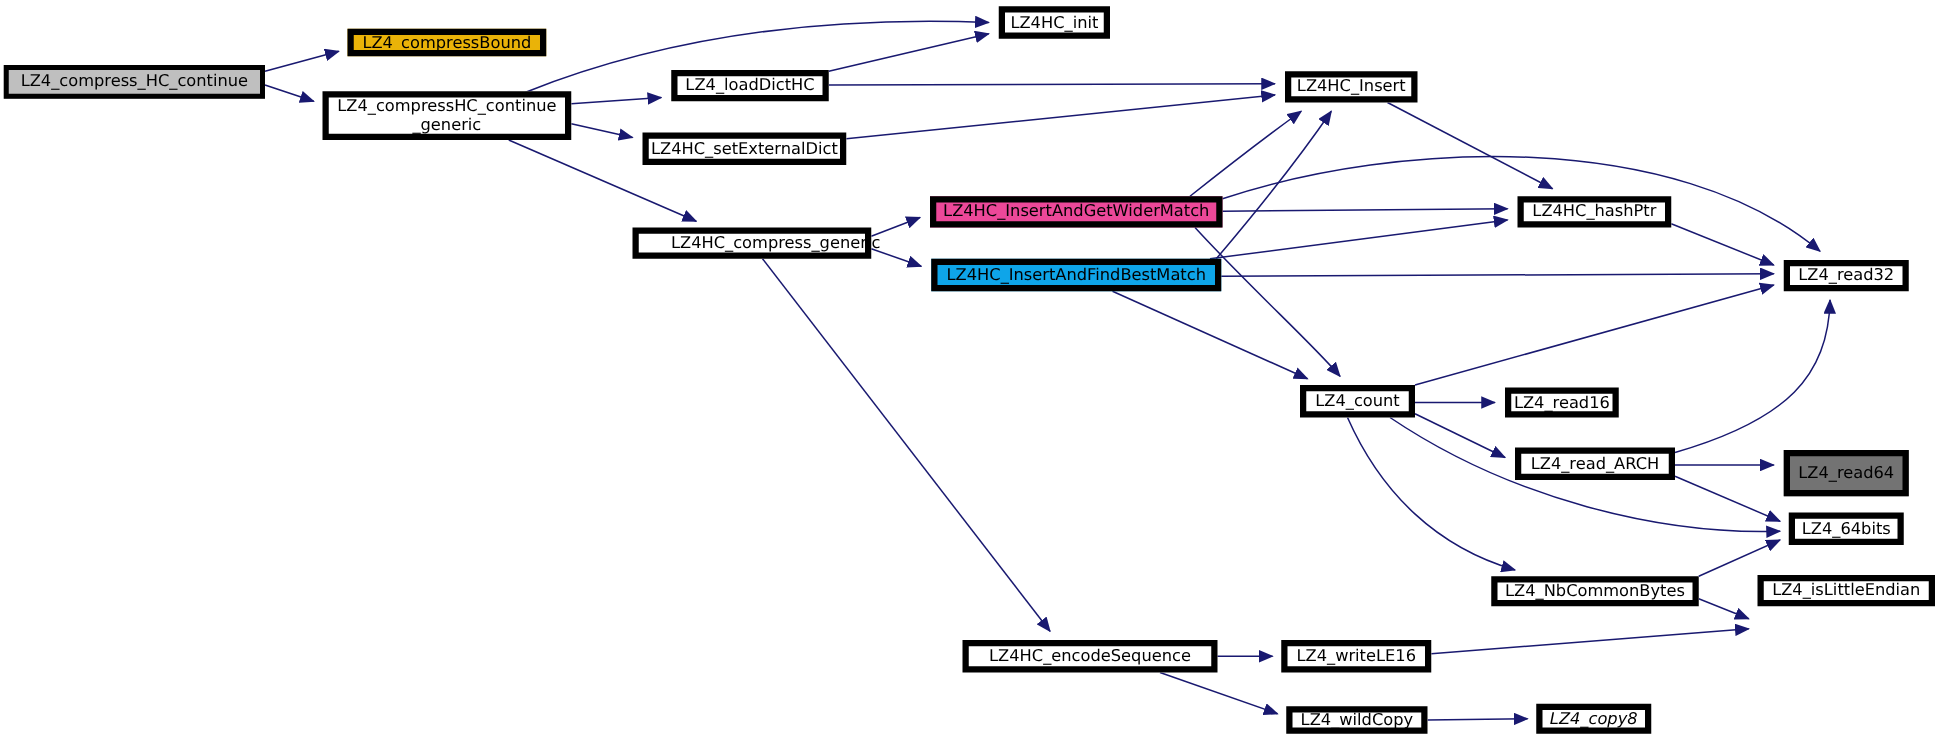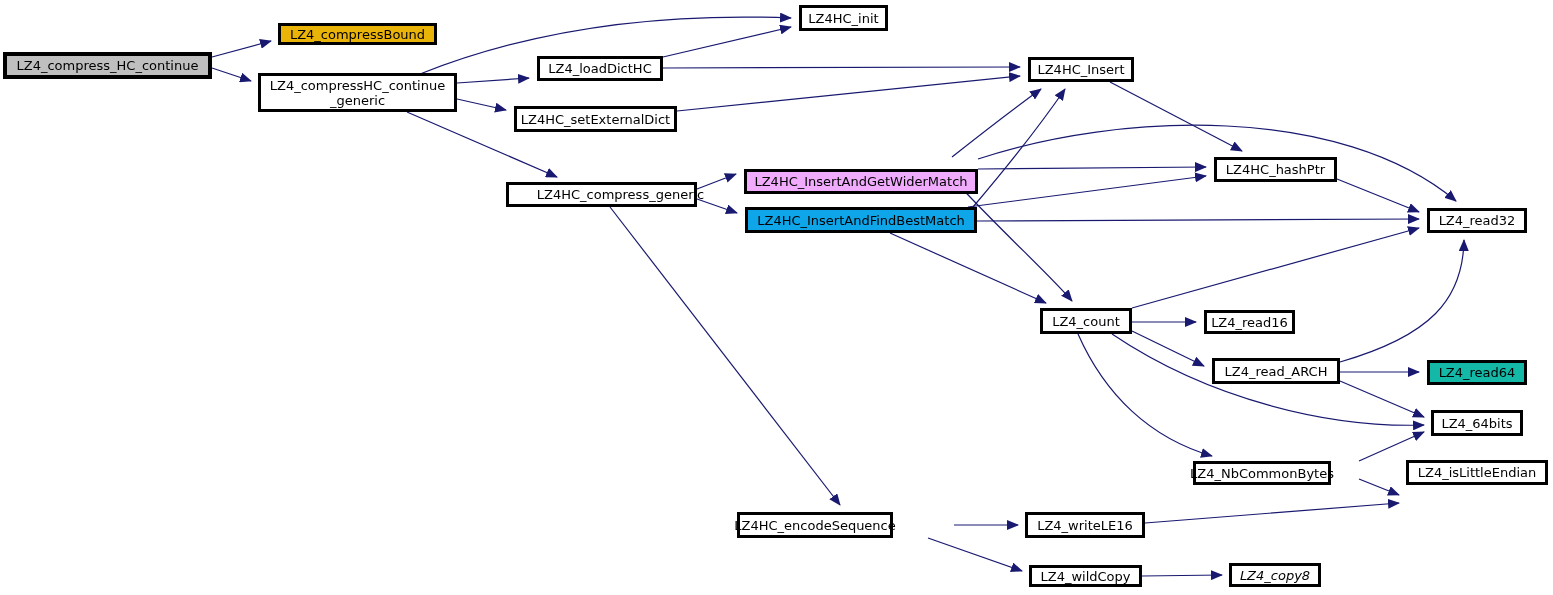--- a/index.html
+++ b/index.html
@@ -9,21 +9,21 @@
     background:#ffffff;
     font-family:"DejaVu Sans","Liberation Sans",sans-serif;
     overflow:hidden;
   }
   #edges{position:absolute;left:0;top:0;z-index:1;}
   .node{
     position:absolute;
     z-index:2;
     box-sizing:border-box;
     background:#ffffff;
-    border:3px solid #4d7c0f;
+    border:5px solid #4d7c0f;
     color:#000000;
     font-size:13px;
     line-height:15px;
     display:flex;
     align-items:center;
     justify-content:center;
     text-align:center;
     white-space:pre-line;
     cursor:pointer;
   }
@@ -83,28 +83,28 @@
     </svg>
 <div class="node highlight" style="left: 3px; top: 52px; width: 209px; height: 27px; background: rgb(191, 191, 191); color: rgb(0, 0, 0);"><span>LZ4_compress_HC_continue</span></div>
     <div class="node" style="left: 278px; top: 23px; width: 159px; height: 22px; background: #eab308; border-color: rgb(0, 0, 0); color: rgb(0, 0, 0);"><span>LZ4_compressBound</span></div>
     <div class="node" style="left: 258px; top: 73px; width: 199px; height: 39px; background: rgb(255, 255, 255); border-color: rgb(0, 0, 0); color: rgb(0, 0, 0);"><span>LZ4_compressHC_continue
 _generic</span></div>
     <div class="node" style="left: 799px; top: 5px; width: 89px; height: 26px; background: rgb(255, 255, 255); border-color: rgb(0, 0, 0); color: rgb(0, 0, 0);"><span>LZ4HC_init</span></div>
     <div class="node" style="left: 537px; top: 56px; width: 126px; height: 25px; background: rgb(255, 255, 255); border-color: rgb(0, 0, 0); color: rgb(0, 0, 0);"><span>LZ4_loadDictHC</span></div>
     <div class="node" style="left: 514px; top: 106px; width: 163px; height: 26px; background: rgb(255, 255, 255); border-color: rgb(0, 0, 0); color: rgb(0, 0, 0);"><span>LZ4HC_setExternalDict</span></div>
     <div class="node" style="left: 1028px; top: 57px; width: 106px; height: 25px; background: rgb(255, 255, 255); border-color: rgb(0, 0, 0); color: rgb(0, 0, 0);"><span>LZ4HC_Insert</span></div>
     <div class="node" style="left: 506px; top: 182px; width: 191px; height: 25px; background: rgb(255, 255, 255); border-color: rgb(0, 0, 0); color: rgb(0, 0, 0); padding-left: 38px;"><span>LZ4HC_compress_generic</span></div>
-    <div class="node" style="left: 744px; top: 157px; width: 234px; height: 25px; background: #f0abfc; border-color: rgb(0, 0, 0); color: rgb(0, 0, 0); margin-top: 12px;"><span>LZ4HC_InsertAndGetWiderMatch</span></div>
+    <div class="node" style="left: 744px; top: 157px; width: 234px; height: 25px; background: #ec4899; border-color: rgb(0, 0, 0); color: rgb(0, 0, 0);"><span>LZ4HC_InsertAndGetWiderMatch</span></div>
     <div class="node" style="left: 745px; top: 207px; width: 232px; height: 26px; background: #0ea5e9; border-color: rgb(0, 0, 0); color: rgb(0, 0, 0);"><span>LZ4HC_InsertAndFindBestMatch</span></div>
     <div class="node" style="left: 1214px; top: 157px; width: 123px; height: 25px; background: rgb(255, 255, 255); border-color: rgb(0, 0, 0); color: rgb(0, 0, 0);"><span>LZ4HC_hashPtr</span></div>
     <div class="node" style="left: 1427px; top: 208px; width: 100px; height: 25px; background: rgb(255, 255, 255); border-color: rgb(0, 0, 0); color: rgb(0, 0, 0);"><span>LZ4_read32</span></div>
     <div class="node" style="left: 1040px; top: 308px; width: 92px; height: 26px; background: rgb(255, 255, 255); border-color: rgb(0, 0, 0); color: rgb(0, 0, 0);"><span>LZ4_count</span></div>
     <div class="node" style="left: 1204px; top: 310px; width: 91px; height: 24px; background: rgb(255, 255, 255); border-color: rgb(0, 0, 0); color: rgb(0, 0, 0);"><span>LZ4_read16</span></div>
     <div class="node" style="left: 1212px; top: 358px; width: 128px; height: 26px; background: rgb(255, 255, 255); border-color: rgb(0, 0, 0); color: rgb(0, 0, 0);"><span>LZ4_read_ARCH</span></div>
-    <div class="node" style="left: 1427px; top: 360px; width: 100px; height: 25px; background: #14b8a6; border-color: rgb(0, 0, 0); color: rgb(0, 0, 0);"><span>LZ4_read64</span></div>
+    <div class="node" style="left: 1427px; top: 360px; width: 100px; height: 37px; background: #737373; border-color: rgb(0, 0, 0); color: rgb(0, 0, 0);"><span>LZ4_read64</span></div>
     <div class="node" style="left: 1431px; top: 410px; width: 92px; height: 26px; background: rgb(255, 255, 255); border-color: rgb(0, 0, 0); color: rgb(0, 0, 0);"><span>LZ4_64bits</span></div>
-    <div class="node" style="left: 1193px; top: 461px; width: 138px; height: 24px; background: rgb(255, 255, 255); border-color: rgb(0, 0, 0); color: rgb(0, 0, 0);"><span>LZ4_NbCommonBytes</span></div>
+    <div class="node" style="left: 1193px; top: 461px; width: 166px; height: 24px; background: rgb(255, 255, 255); border-color: rgb(0, 0, 0); color: rgb(0, 0, 0);"><span>LZ4_NbCommonBytes</span></div>
     <div class="node" style="left: 1406px; top: 460px; width: 142px; height: 25px; background: rgb(255, 255, 255); border-color: rgb(0, 0, 0); color: rgb(0, 0, 0);"><span>LZ4_isLittleEndian</span></div>
-    <div class="node" style="left: 737px; top: 512px; width: 156px; height: 26px; background: rgb(255, 255, 255); border-color: rgb(0, 0, 0); color: rgb(0, 0, 0);"><span>LZ4HC_encodeSequence</span></div>
+    <div class="node" style="left: 770px; top: 512px; width: 204px; height: 26px; background: rgb(255, 255, 255); border-color: rgb(0, 0, 0); color: rgb(0, 0, 0);"><span>LZ4HC_encodeSequence</span></div>
     <div class="node" style="left: 1025px; top: 512px; width: 120px; height: 26px; background: rgb(255, 255, 255); border-color: rgb(0, 0, 0); color: rgb(0, 0, 0);"><span>LZ4_writeLE16</span></div>
     <div class="node" style="left: 1029px; top: 565px; width: 113px; height: 22px; background: rgb(255, 255, 255); border-color: rgb(0, 0, 0); color: rgb(0, 0, 0);"><span>LZ4_wildCopy</span></div>
     <div class="node" style="left: 1229px; top: 563px; width: 92px; height: 24px; background: rgb(255, 255, 255); border-color: rgb(0, 0, 0); color: rgb(0, 0, 0); font-style: italic;"><span>LZ4_copy8</span></div>
   </div>
 
 </body></html>

